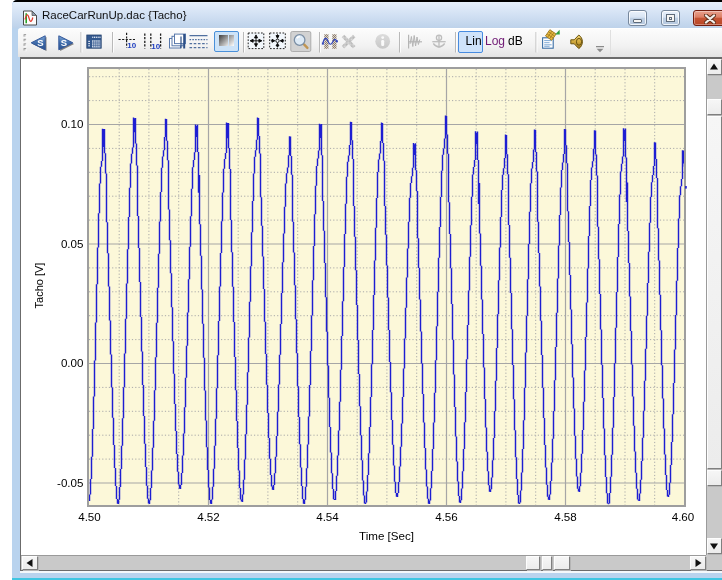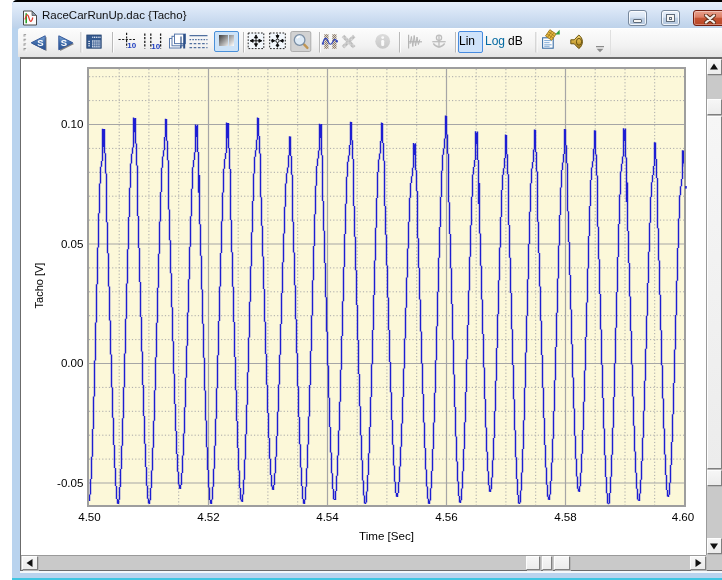--- a/index.html
+++ b/index.html
@@ -200,22 +200,22 @@
       <polygon points="543.2,34.6 547.6,29.8 547.8,34.4" fill="#2f9e3f"></polygon>
       <path d="M558.8 39.8 h3.4 l4.6 -4.8 a8.2 8.2 0 0 1 0 13.6 l-4.6 -4.8 h-3.4 z" fill="url(#gold)" stroke="#6b5410" stroke-width="1"></path>
       <ellipse cx="567" cy="41.8" rx="2.6" ry="3.4" fill="none" stroke="#6b5410" stroke-width="1"></ellipse>
       <line x1="584" y1="46.6" x2="592" y2="46.6" stroke="#8a8a8a" stroke-width="1.2"></line>
       <polygon points="584.6,48.8 591.4,48.8 588,52.2" fill="#8a8a8a"></polygon>
     </svg>
 <div class="abs" style="left:201.8px;top:30.8px;width:25.2px;height:20.8px;background:#cde3f8;border:1.4px solid #4a90d9;border-radius:2px">
 <div class="abs" style="left:4.2px;top:3.6px;width:8.6px;height:11px;background:linear-gradient(135deg,#3c3c3c,#eaeaea)"></div>
 <div class="abs" style="left:14.4px;top:3.6px;width:4.8px;height:11px;background:linear-gradient(135deg,#8a8a8a,#ffffff)"></div>
 </div>
-<div class="abs" style="left:446px;top:31.4px;width:24.6px;height:21.6px;background:#cfe3fa;border:1.4px solid #478be0;border-radius:2px;font-size:12px;color:#000;text-align:left;line-height:19px">Lin</div>
-<div class="abs" style="left:471px;top:31.4px;width:24px;height:21.6px;font-size:12px;color:#0369a1;text-align:center;line-height:20px">Log</div>
+<div class="abs" style="left:446px;top:31.4px;width:24.6px;height:21.6px;background:#cfe3fa;border:1.4px solid #478be0;border-radius:2px;font-size:12px;color:#000;text-align:right;line-height:19px">Lin</div>
+<div class="abs" style="left:471px;top:31.4px;width:24px;height:21.6px;font-size:12px;color:#701a75;text-align:center;line-height:20px">Log</div>
 <div class="abs" style="left:496px;top:31.4px;width:22px;height:21.6px;font-size:12px;color:#000;text-align:left;line-height:20px">dB</div>
 <svg style="position:absolute;left:0;top:0;width:722px;height:580px" viewBox="0 0 722 580" font-family="'Liberation Sans',sans-serif">
       <rect x="77" y="69" width="595" height="436" fill="#fcf8d9"></rect>
       <line x1="107.2" y1="69" x2="107.2" y2="505" stroke="#a9a9a9" stroke-width="1" stroke-dasharray="1.2 2.1"></line>
       <line x1="136.9" y1="69" x2="136.9" y2="505" stroke="#a9a9a9" stroke-width="1" stroke-dasharray="1.2 2.1"></line>
       <line x1="166.7" y1="69" x2="166.7" y2="505" stroke="#a9a9a9" stroke-width="1" stroke-dasharray="1.2 2.1"></line>
       <line x1="226.2" y1="69" x2="226.2" y2="505" stroke="#a9a9a9" stroke-width="1" stroke-dasharray="1.2 2.1"></line>
       <line x1="255.9" y1="69" x2="255.9" y2="505" stroke="#a9a9a9" stroke-width="1" stroke-dasharray="1.2 2.1"></line>
       <line x1="285.7" y1="69" x2="285.7" y2="505" stroke="#a9a9a9" stroke-width="1" stroke-dasharray="1.2 2.1"></line>
       <line x1="345.2" y1="69" x2="345.2" y2="505" stroke="#a9a9a9" stroke-width="1" stroke-dasharray="1.2 2.1"></line>

